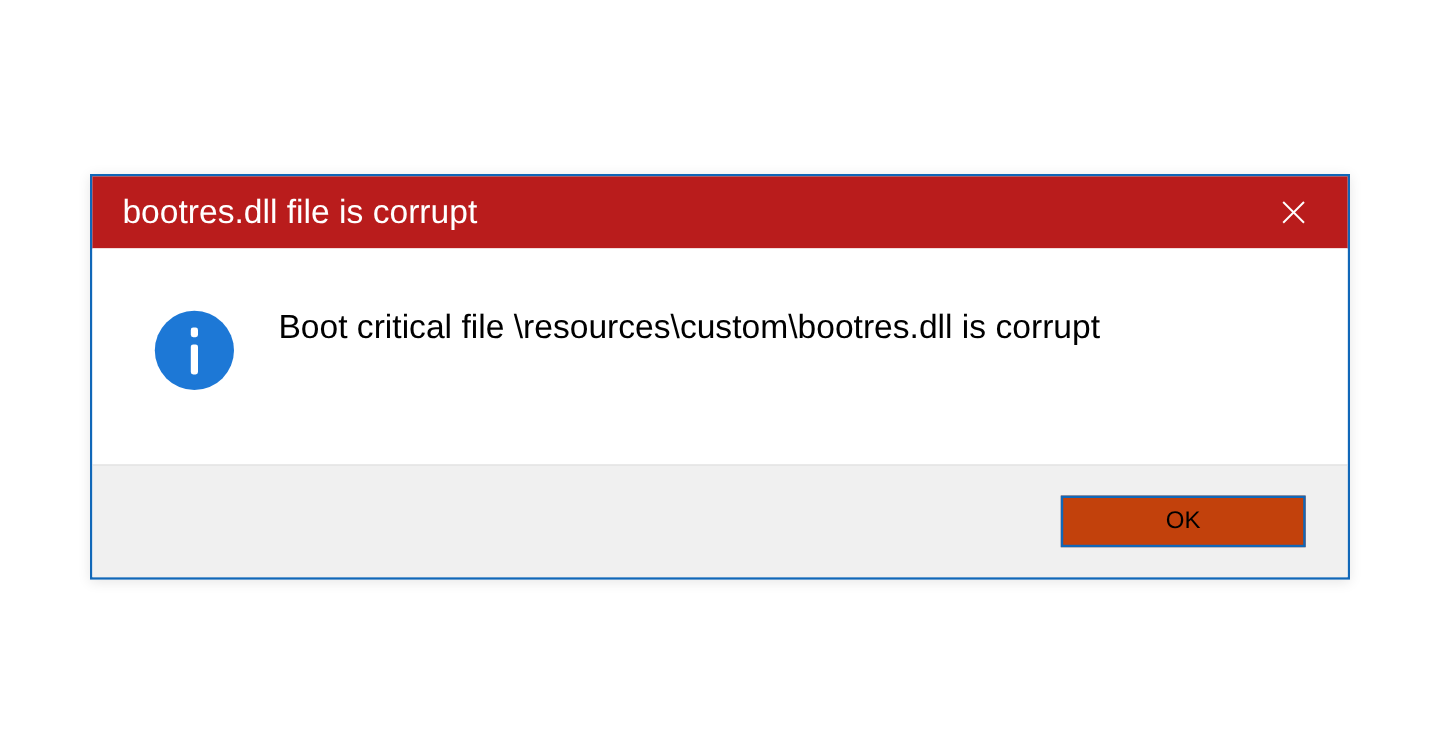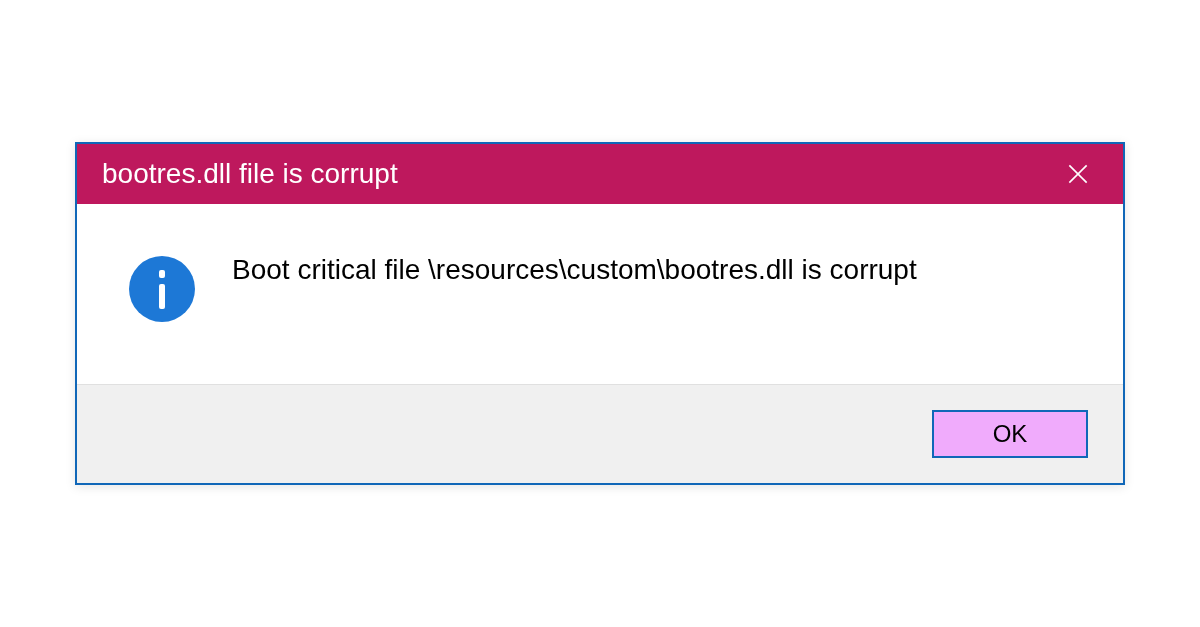--- a/index.html
+++ b/index.html
@@ -16,21 +16,21 @@
       align-items: center;
       justify-content: center;
     }
     .dialog {
       width: 1050px;
       border: 2px solid #1067b8;
       background: #ffffff;
       box-shadow: 0 2px 10px rgba(0,0,0,0.1);
     }
     .titlebar {
-      background: #be185d;
+      background: #b91c1c;
       height: 60px;
       display: flex;
       align-items: center;
       justify-content: space-between;
       padding: 0 20px 0 25px;
       gap: 37px;
     }
     .title-text {
       color: #ffffff;
       font-size: 28px;
@@ -70,27 +70,27 @@
       font-weight: 400;
     }
     .button-area {
       background: #f0f0f0;
       padding: 25px 35px;
       display: flex;
       justify-content: flex-end;
       border-top: 1px solid #e0e0e0;
     }
     .ok-button {
-      background: #f0abfc;
+      background: #c2410c;
       border: 2px solid #1067b8;
       color: #000000;
-      font-size: 24px;
+      font-size: 20px;
       font-family: inherit;
       padding: 8px 0;
-      width: 156px;
+      width: 204px;
       cursor: pointer;
       text-align: center;
     }
   </style>
 </head>
 <body>
 
 <div class="dialog">
   <div class="titlebar">
     <span class="title-text">bootres.dll file is corrupt</span>

